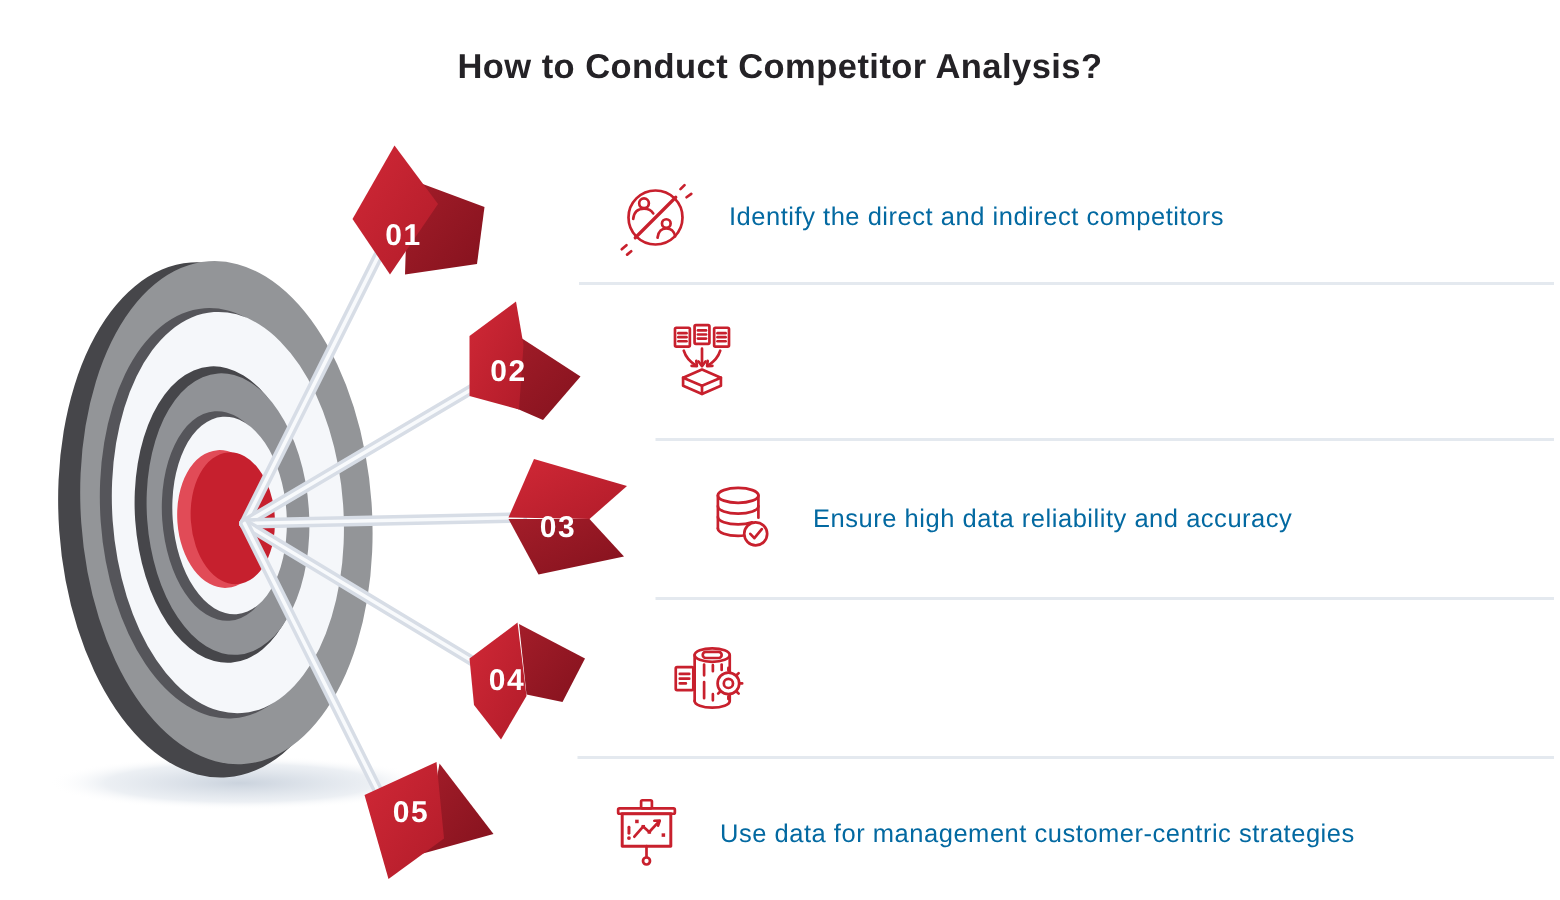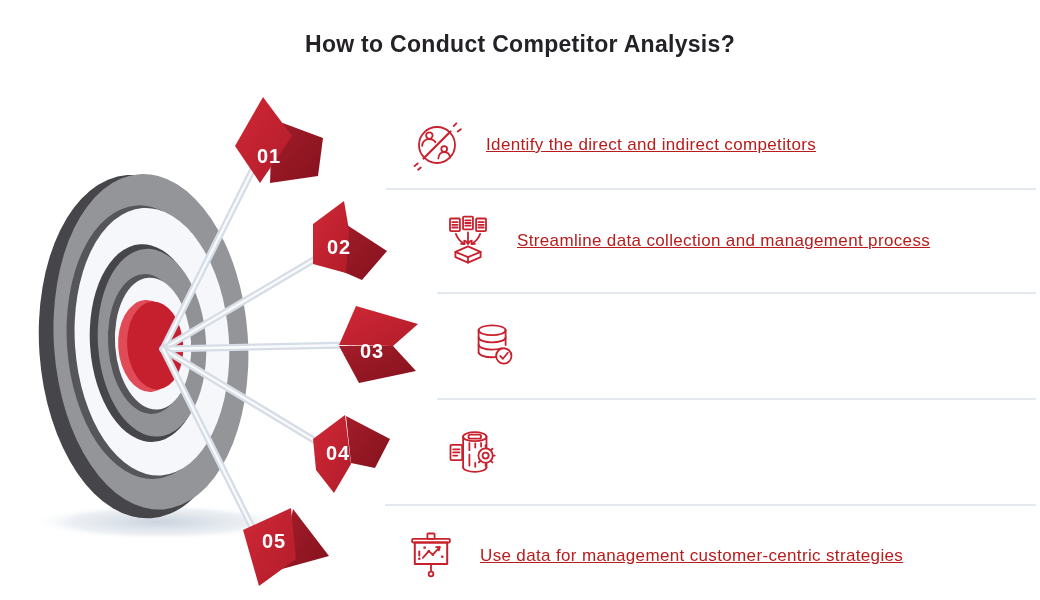--- a/index.html
+++ b/index.html
@@ -22,21 +22,21 @@
   .row{position:absolute;left:388px;width:650px;display:flex;align-items:center;}
   #row1{top:86px;height:88px;padding-left:22px;}
   #row2{top:174px;height:104px;padding-left:53px;}
   #row3{top:278px;height:106px;padding-left:78px;}
   #row4{top:384px;height:106px;padding-left:58px;}
   #row5{top:490px;height:102px;padding-left:16px;}
   .step-icon{width:54px;height:54px;flex:0 0 auto;margin-right:22px;}
   .ic{stroke:#c8202d;fill:none;stroke-width:2;stroke-linecap:round;stroke-linejoin:round;}
   .icf{fill:#c8202d;stroke:none;}
   .icw{fill:#ffffff;}
-  .label{font-size:17px;color:#b91c1c;letter-spacing:.35px;text-decoration:underline;}
+  .label{font-size:17px;color:#0369a1;letter-spacing:.35px;}
   .divider{position:absolute;height:2px;background:#e4e9ef;}
   #div1{top:173px;left:386px;width:650px;}
   #div2{top:277px;left:437px;width:599px;}
   #div3{top:383px;left:437px;width:599px;}
   #div4{top:489px;left:385px;width:651px;}
 </style>
 </head>
 <body>
 
 <div id="stage">
@@ -152,36 +152,36 @@
         <path d="M25.8 29.5 L26.2 33.5 L22.3 33.2"></path>
         <path d="M30 20.5 L30 32.5"></path>
         <path d="M27.4 30 L30 33.4 L32.6 30"></path>
         <path d="M43.5 22 C42 27 38.5 30.5 34.5 33"></path>
         <path d="M34.2 29.5 L33.8 33.5 L37.7 33.2"></path>
         <path d="M30 36 L44 42 L30 48 L16 42 Z"></path>
         <path d="M16 42 L16 48 L30 54 L44 48 L44 42"></path>
         <line x1="30" y1="48" x2="30" y2="54"></line>
       </g>
     </svg>
-    <span class="label">Streamline data collection and management process</span>
   </div>
 
   <div class="row" id="row3">
     <svg class="step-icon" viewBox="0 0 60 60">
       <g class="ic">
         <ellipse cx="29" cy="12.5" rx="15" ry="5.5"></ellipse>
         <path d="M14 12.5 L14 37"></path>
         <path d="M44 12.5 L44 29"></path>
         <path d="M14 20.5 C14 23.5 20.7 26 29 26 C37.3 26 44 23.5 44 20.5"></path>
         <path d="M14 28.5 C14 31.5 20.7 34 29 34 C33 34 36.6 33.4 39.3 32.5"></path>
         <path d="M14 37 C14 40 20.7 42.5 29 42.5 C30.5 42.5 32 42.4 33.4 42.2"></path>
         <circle class="icw" cx="42" cy="41" r="8.5"></circle>
         <path d="M38 41 L41 44.2 L46.5 37.5"></path>
       </g>
     </svg>
+    <span class="label">Ensure high data reliability and accuracy</span>
   </div>
 
   <div class="row" id="row4">
     <svg class="step-icon" viewBox="0 0 60 60">
       <g class="ic">
         <path d="M19 13 L19 47"></path>
         <path d="M45 13 L45 47"></path>
         <path d="M19 47 C19 49.8 24.8 52 32 52 C39.2 52 45 49.8 45 47"></path>
         <ellipse cx="32" cy="13" rx="13" ry="5"></ellipse>
         <rect x="25" y="10.6" width="14" height="4.6" rx="2.2"></rect>

